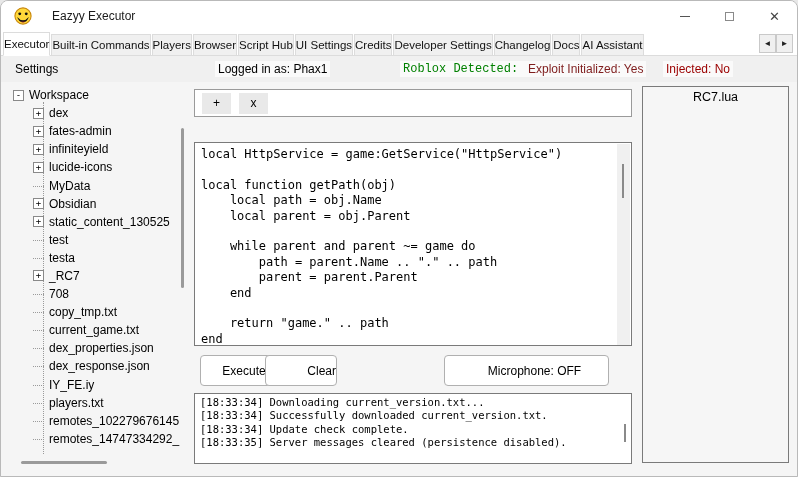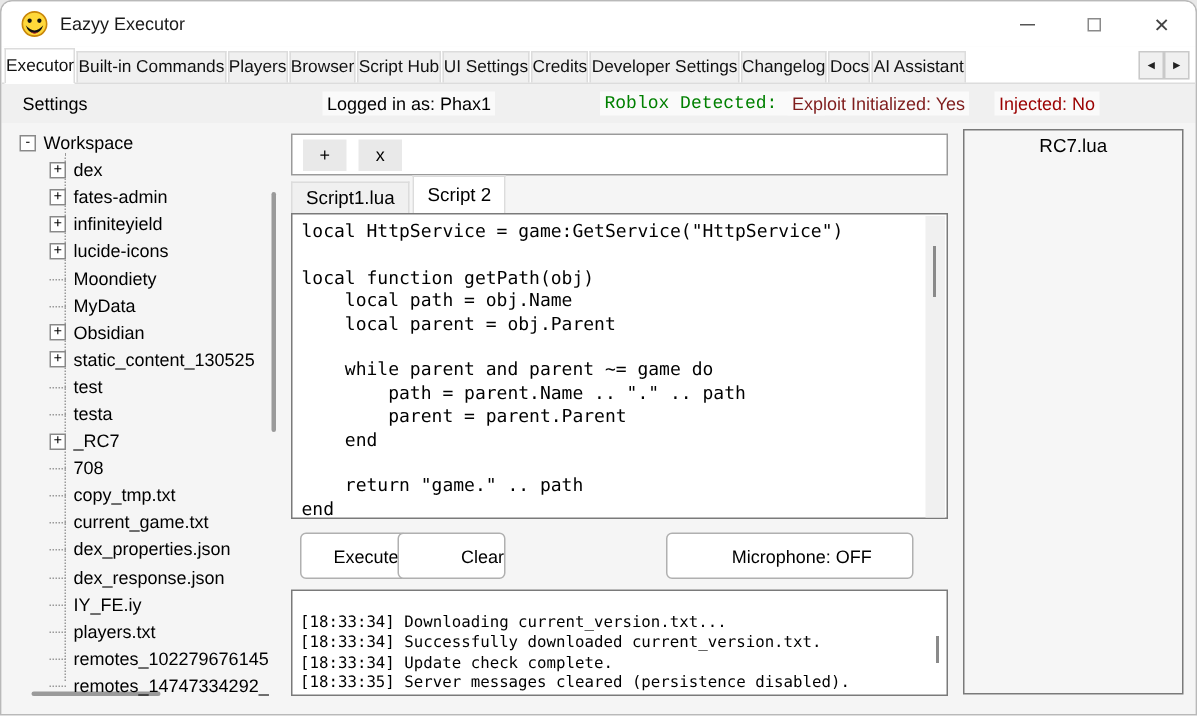--- a/index.html
+++ b/index.html
@@ -2,21 +2,21 @@
 <html><head>
 <meta charset="utf-8">
 <style>
   * { margin:0; padding:0; box-sizing:border-box; }
   html,body { background:#e8e8e8; font-family:"Liberation Sans", sans-serif; }
   .window {
     position:relative; width:798px; height:477px; background:#f5f5f5;
     border:1px solid #b9b9b9; border-radius:8px 8px 0 0; overflow:hidden;
   }
   
-  .titlebar { position:absolute; left:0; top:0; width:100%; height:30px; background:#ffffff; display:flex; align-items:center; }
+  .titlebar { position:absolute; left:0; top:0; width:100%; height:30px; background:#ffffff; display:flex; align-items:center;gap:12px; }
   .app-icon { width:18px; height:18px; margin-left:13px; flex:0 0 auto; }
   .title-text { margin-left:8px; font-size:12px; color:#1a1a1a; }
   .win-controls { position:absolute; right:0; top:0; height:30px; display:flex; }
   .win-btn { width:45px; height:30px; display:flex; align-items:center; justify-content:center; color:#444; font-size:13px; cursor:default; }
   .max-box { width:9px; height:9px; border:1px solid #8a8a8a; display:inline-block; }
   .min-bar { width:10px; height:0; border-top:1px solid #555; display:inline-block; }
   
   .tabstrip { position:absolute; left:0; top:30px; width:100%; height:25px; background:#fff; display:flex; align-items:flex-end; padding-left:2px; }
   .tabstrip::after { content:""; position:absolute; left:0; bottom:0; width:100%; height:1px; background:#dcdcdc; }
   .tab { position:relative; font-size:11.5px; color:#111; background:#f0f0f0; border:1px solid #dcdcdc; border-bottom:none;
@@ -62,21 +62,21 @@
   .editor-vscroll-track { position:absolute; right:1px; top:1px; width:13px; height:202px; background:#f0f0f0; }
   .editor-vscroll-thumb { position:absolute; right:6px; top:20px; width:2px; height:34px; background:#8a8a8a; }
   .btn-row { position:absolute; left:193px; top:273px; width:438px; height:32px; }
   .action-btn { position:absolute; top:0; height:31px; background:#fff; border:1px solid #b0b0b0; border-radius:4px;
                 font-size:12px; color:#000; font-family:"Liberation Sans", sans-serif;padding-left:16px; }
   .b-execute { left:6px; width:72px; }
   .b-clear { left:71px; width:72px;text-align:right; }
   .b-openfile { left:168px; width:72px; }
   .b-mic { left:250px; width:165px; }
   .logbox { position:absolute; left:193px; top:311px; width:438px; height:71px; background:#fff; border:1px solid #7a7a7a;
-            font-family:"DejaVu Sans Mono", monospace; font-size:10.5px; color:#000; padding:15px 2px 0 5px; overflow:hidden; }
+            font-family:"DejaVu Sans Mono", monospace; font-size:10.5px; color:#000; padding:2px 2px 0 5px; overflow:hidden; }
   .log-line { white-space:pre; height:13.4px; line-height:13.4px; }
   .log-vscroll { position:absolute; right:5px; top:30px; width:2px; height:18px; background:#8a8a8a; }
   
   .scripts-panel { position:absolute; left:641px; top:4px; width:147px; height:377px; background:#f6f6f6; border:1px solid #7a7a7a;
                    font-size:12.5px; color:#000; }
   .script-item { padding:3px 6px; white-space:nowrap; overflow:hidden;text-align:center; }
 </style>
 </head>
 <body>
 
@@ -168,24 +168,20 @@
           <div class="tree-row tree-child expandable">
             <span class="tree-box">+</span>
             <span>infiniteyield</span>
           </div>
 
           <div class="tree-row tree-child expandable">
             <span class="tree-box">+</span>
             <span>lucide-icons</span>
           </div>
 
-          <div class="tree-row tree-child leaf">
-            <span class="tree-box"></span>
-            <span>Moondiety</span>
-          </div>
 
           <div class="tree-row tree-child leaf">
             <span class="tree-box"></span>
             <span>MyData</span>
           </div>
 
           <div class="tree-row tree-child expandable">
             <span class="tree-box">+</span>
             <span>Obsidian</span>
           </div>
@@ -257,26 +253,20 @@
         </div>
       <div class="tree-vscroll"></div>
       <div class="tree-hscroll"></div>
     </div>
 
     <div class="newtab-panel">
       <button class="small-btn">+</button>
       <button class="small-btn">x</button>
     </div>
 
-    <div class="script-tabs">
-
-        <div class="stab"><span>Script1.lua</span></div>
-
-        <div class="stab selected"><span>Script 2</span></div>
-      </div>
 
     <div class="editor">
       <div>
 
           <div class="code-line">local HttpService = game:GetService("HttpService")</div>
 
           <div class="code-line"></div>
 
           <div class="code-line">local function getPath(obj)</div>
 

